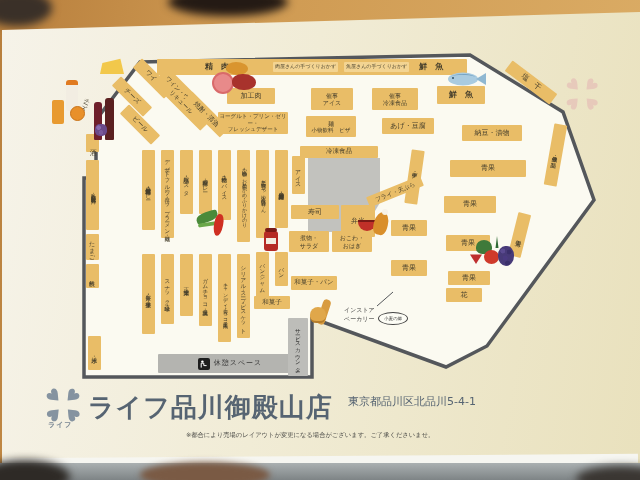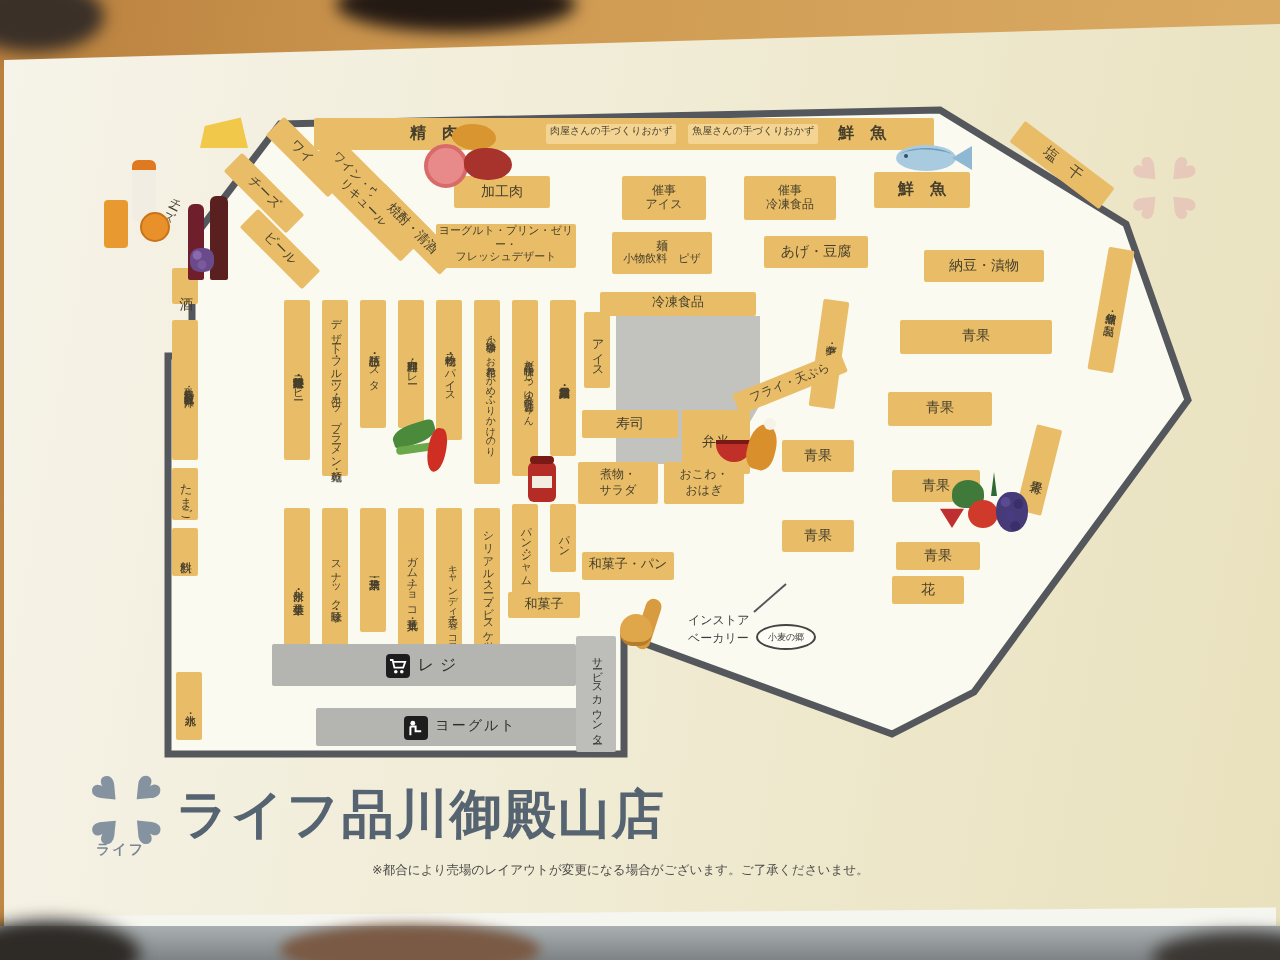--- a/index.html
+++ b/index.html
@@ -148,38 +148,28 @@
   <div class="blk" style="left:254px;top:296px;width:36px;height:13px;font-size:6.5px;">和菓子</div>
   <div class="blk" style="left:291px;top:276px;width:46px;height:14px;font-size:6.5px;">和菓子・パン</div>
   <div class="abs two" style="left:344px;top:306px;width:38px;display:flex;flex-direction:column;
               font-size:6px;color:#3c3c3c;text-align:left;">
     <span>インストア</span>
     <span>ベーカリー</span>
   </div>
   <div class="abs" style="left:378px;top:312px;width:28px;height:11px;border:1px solid #444;border-radius:50%;
               background:#fdfdf6;font-size:4.5px;color:#333;display:flex;align-items:center;justify-content:center;">小麦の郷</div>
 
-  <div class="blk gray" style="left:136px;top:322px;width:152px;height:21px;font-size:8px;letter-spacing:3px;">
-    <span class="sq-ic">
-      <svg width="10" height="10" viewBox="0 0 10 10">
-          <path d="M1 2h1.3l.9 3.8h4.4l1-2.9H2.6" fill="none" stroke="#fff" stroke-width=".9"></path>
-          <circle cx="3.9" cy="7.9" r=".9" fill="#fff"></circle>
-          <circle cx="6.9" cy="7.9" r=".9" fill="#fff"></circle>
-        </svg>
-    </span>
-    <span>レジ</span>
-  </div>
   <div class="blk gray" style="left:158px;top:354px;width:144px;height:19px;font-size:7px;letter-spacing:1px;">
     <span class="sq-ic">
       <svg width="10" height="10" viewBox="0 0 10 10">
           <circle cx="3.4" cy="2.6" r="1.2" fill="#fff"></circle>
           <path d="M2.2 4.2h2.6v2.4h2.8M2.2 4.2v4.4" fill="none" stroke="#fff" stroke-width="1"></path>
         </svg>
     </span>
-    <span>ヨーグルト</span>
+    <span>休憩スペース</span>
   </div>
   <div class="blk gray v" style="left:288px;top:318px;width:20px;height:58px;font-size:5.5px;background:#bdbdb9;">サービスカウンター</div>
 
   <div class="iconbox" style="left:100px;top:57px;width:24px;height:17px;">
     <div style="width:100%;height:100%;background:#f2c84b;clip-path:polygon(0 100%,100% 100%,85% 10%,10% 35%);"></div>
   </div>
   <div class="iconbox" style="left:52px;top:80px;width:34px;height:48px;">
     <div style="position:absolute;left:14px;top:0;width:12px;height:26px;background:#f2ede2;border-radius:3px;border-top:5px solid #e07a20;"></div>
     <div style="position:absolute;left:0;top:20px;width:12px;height:24px;background:#e89a30;border-radius:2px;"></div>
     <div style="position:absolute;left:18px;top:26px;width:13px;height:13px;background:#e8902a;border-radius:50%;border:1px solid #c97318;"></div>
@@ -230,20 +220,21 @@
   </div>
 
   <div class="abs" style="left:46px;top:388px;width:36px;height:36px;">
     <span class="heart abs" style="left:1px;top:0;color:#8593a0;font-size:17px;transform:rotate(-45deg);">♥</span>
     <span class="heart abs" style="left:18px;top:0;color:#8593a0;font-size:17px;transform:rotate(45deg);">♥</span>
     <span class="heart abs" style="left:1px;top:17px;color:#8593a0;font-size:17px;transform:rotate(-135deg);">♥</span>
     <span class="heart abs" style="left:18px;top:17px;color:#8593a0;font-size:17px;transform:rotate(135deg);">♥</span>
   </div>
   <div class="abs footer-text" style="left:48px;top:420px;font-size:7px;font-weight:bold;letter-spacing:1px;color:#7a8794;">ライフ</div>
   <div class="abs footer-text" style="left:88px;top:390px;font-size:26px;font-weight:bold;letter-spacing:1px;">ライフ品川御殿山店</div>
+  <div class="abs footer-text" style="left:348px;top:394px;font-size:11px;">東京都品川区北品川5-4-1</div>
   <div class="abs" style="left:186px;top:431px;width:256px;font-size:6.3px;color:#4c4c48;">※都合により売場のレイアウトが変更になる場合がございます。ご了承くださいませ。</div>
 
   <div class="abs" style="left:4px;top:456px;width:634px;height:9px;background:#f6f6f1;transform:rotate(-0.4deg);"></div>
   <div class="abs" style="left:0;top:463px;width:640px;height:17px;background:linear-gradient(180deg,#aab0b1,#7e8486);"></div>
   <div class="blob" style="left:140px;top:462px;width:130px;height:26px;background:#7a5a44;filter:blur(3px);"></div>
   <div class="blob" style="left:-20px;top:460px;width:90px;height:34px;background:#2e2a26;"></div>
   <div class="blob" style="left:576px;top:466px;width:90px;height:26px;background:#3a3632;"></div>
 
 </div>
 

